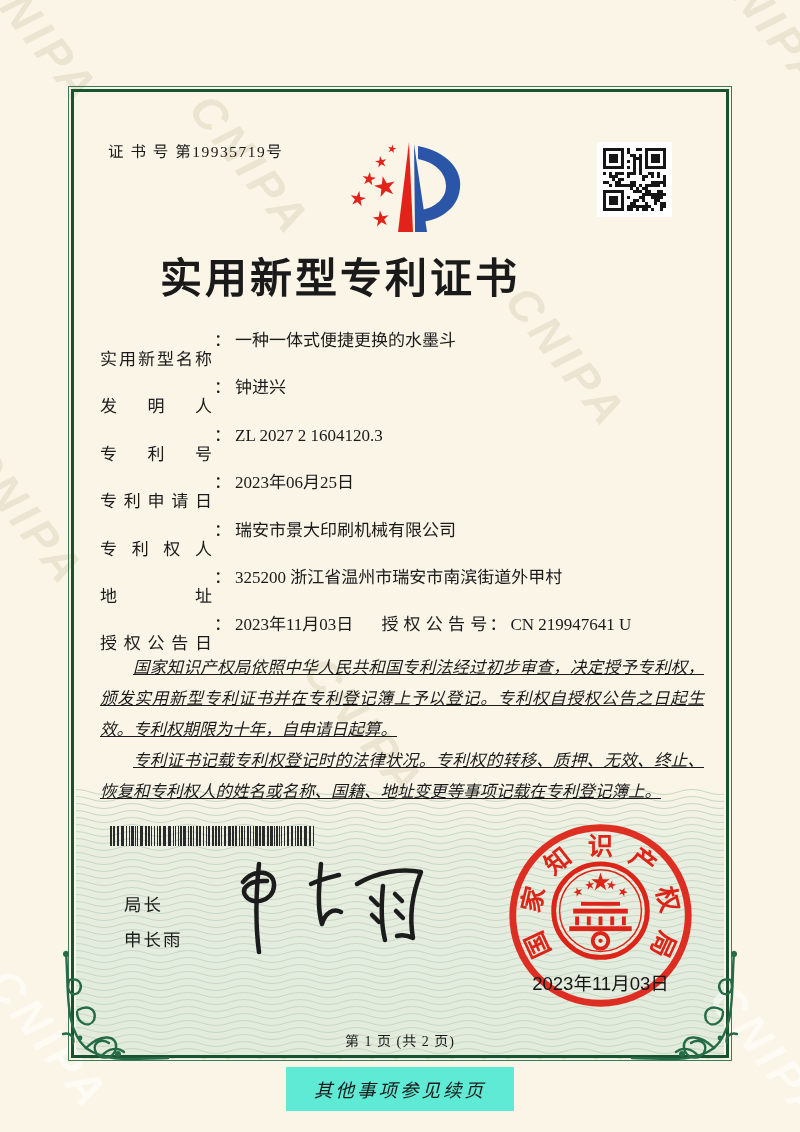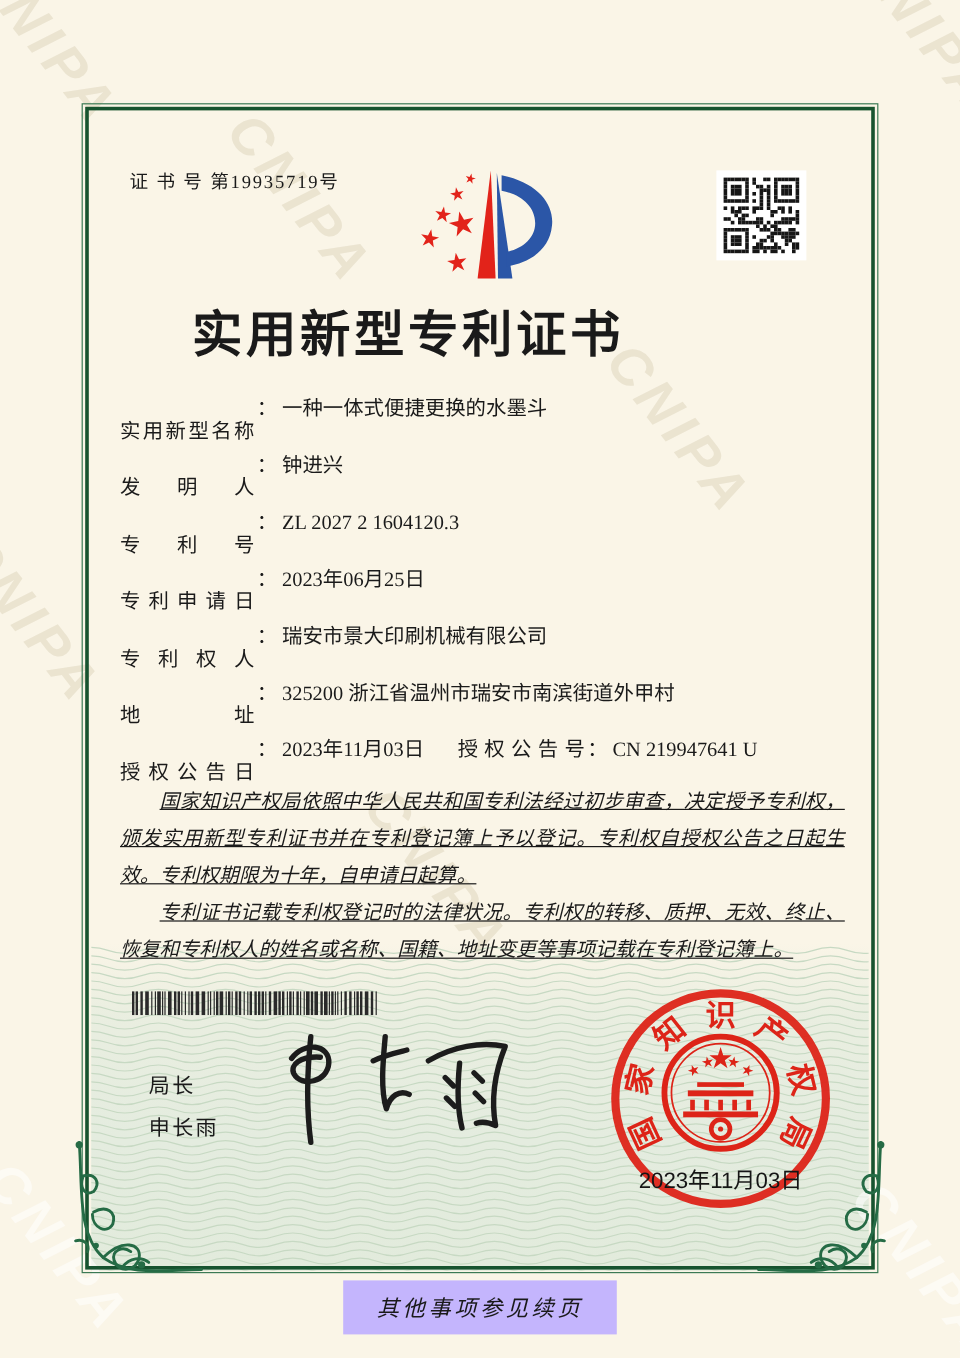--- a/index.html
+++ b/index.html
@@ -51,21 +51,21 @@
   .signer{position:absolute;left:112px;top:888px;
           font-family:"Liberation Sans","DejaVu Sans",sans-serif;
           font-size:17.5px;letter-spacing:2px;line-height:35px;margin-left:12px;}
   .signature{position:absolute;left:225px;top:850px;}
   .seal{position:absolute;left:503px;top:818px;}
   .seal-arc{font-family:"Liberation Sans","DejaVu Sans",sans-serif;font-weight:bold;}
 
   .page-number{position:absolute;left:0;top:1030px;width:800px;text-align:center;
                font-size:14px;letter-spacing:1px;}
   .note{position:absolute;left:50%;top:1067px;transform:translateX(-50%);
-        background:#c4b5fd;padding:9px 28px;font-size:18.5px;font-style:italic;
+        background:#5eead4;padding:9px 28px;font-size:18.5px;font-style:italic;
         letter-spacing:3px;white-space:nowrap;z-index:6;}
 </style>
 </head>
 <body>
 
 <div class="page">
 
   <div class="wm" style="left:-44px;top:6px">CNIPA</div>
   <div class="wm" style="left:168px;top:138px">CNIPA</div>
   <div class="wm" style="left:688px;top:-6px">CNIPA</div>
@@ -545,16 +545,17 @@
             <rect x="110" y="101" width="4" height="9"></rect>
           <rect x="122" y="101" width="4" height="9"></rect>
           <rect x="68" y="111" width="64" height="5"></rect>
           <circle cx="100" cy="126" r="8" fill="none" stroke="#dd2418" stroke-width="4"></circle>
           <circle cx="100" cy="126" r="2.2"></circle>
         </g>
       </g>
       <text x="100" y="176" text-anchor="middle" font-size="19" fill="#151515" font-family="'Liberation Sans','DejaVu Sans',sans-serif">2023年11月03日</text>
     </svg>
 
+    <div class="page-number">第 1 页 (共 2 页)</div>
   </div>
 
   <div class="note">其他事项参见续页</div>
 </div>
 
 </body></html>

